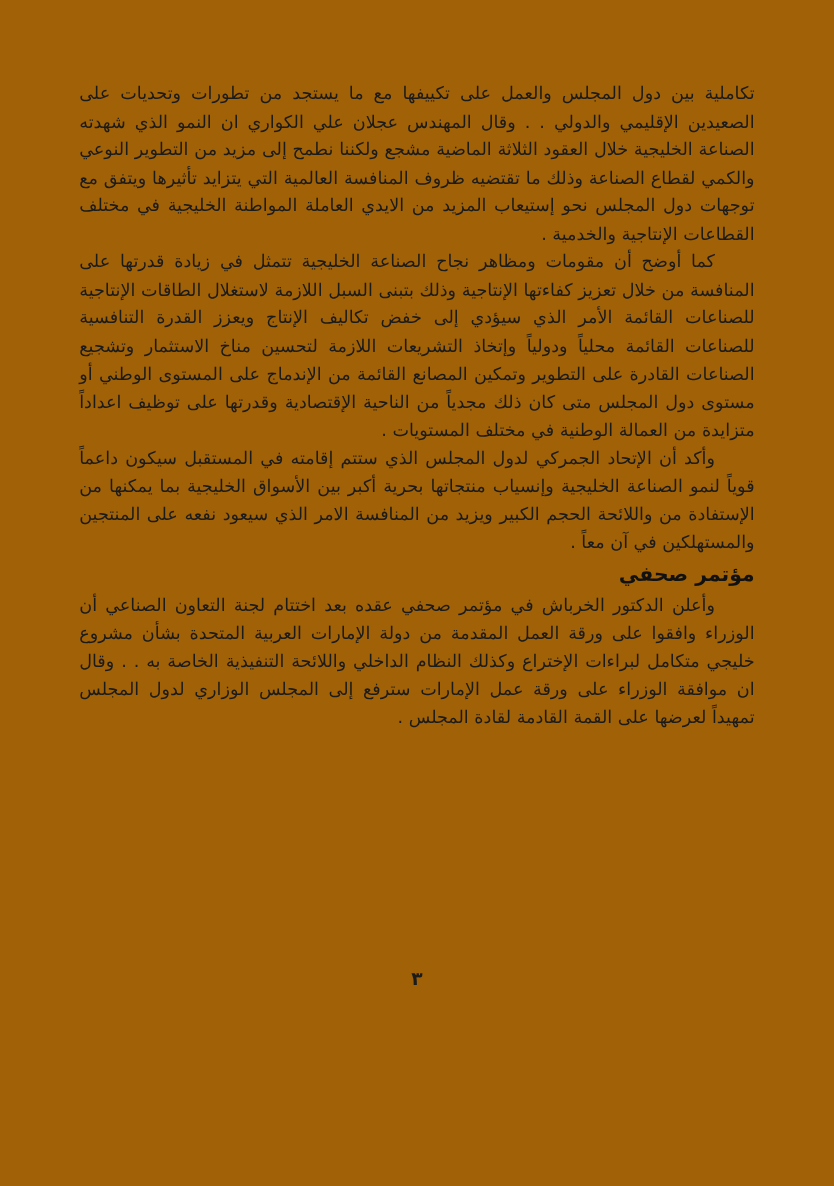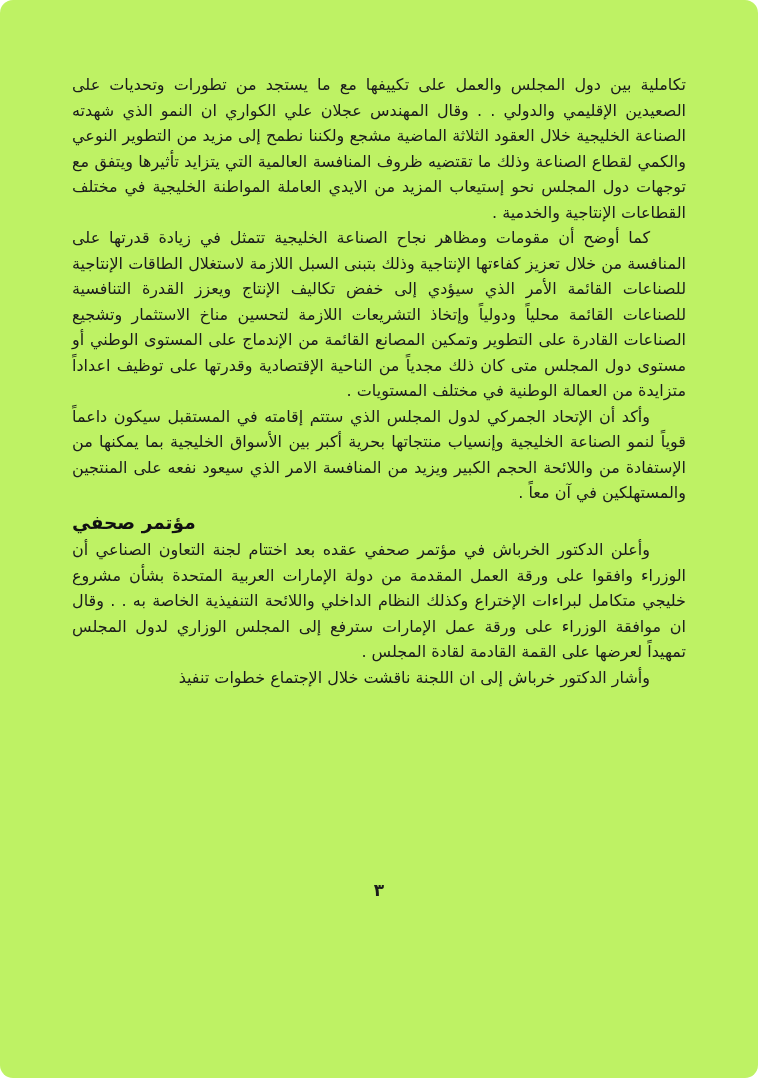--- a/index.html
+++ b/index.html
@@ -4,25 +4,24 @@
 <style>
   html, body {
     margin: 0;
     padding: 0;
     background: #ffffff;
   }
   .page {
     position: relative;
     width: 758px;
     height: 1078px;
-    background: #bef264;
+    background: #a16207;
     overflow: hidden;
     font-family: "DejaVu Sans", sans-serif;
     direction: rtl;
-    border-radius: 13px;
   }
   .text-block {
     position: absolute;
     top: 72px;
     right: 72px;
     width: 614px;
     color: #1b1b1b;
     font-size: 16px;
     line-height: 25.5px;
     text-align: justify;
@@ -34,21 +33,21 @@
   }
   .para.no-indent {
     text-indent: 0;
   }
   .section-heading {
     margin: 4px 0 2px 0;
     font-size: 18.5px;
     font-weight: bold;
     color: #111111;
     text-indent: 0;
-    text-align: left;
+    text-align: right;
   }
   .page-number {
     position: absolute;
     top: 880px;
     left: 0;
     width: 758px;
     text-align: center;
     font-size: 17px;
     font-weight: bold;
     color: #1b1b1b;
@@ -64,19 +63,18 @@
     <p class="para no-indent">تكاملية بين دول المجلس والعمل على تكييفها مع ما يستجد من تطورات وتحديات على الصعيدين الإقليمي والدولي . . وقال المهندس عجلان علي الكواري ان النمو الذي شهدته الصناعة الخليجية خلال العقود الثلاثة الماضية مشجع ولكننا نطمح إلى مزيد من التطوير النوعي والكمي لقطاع الصناعة وذلك ما تقتضيه ظروف المنافسة العالمية التي يتزايد تأثيرها ويتفق مع توجهات دول المجلس نحو إستيعاب المزيد من الايدي العاملة المواطنة الخليجية في مختلف القطاعات الإنتاجية والخدمية .</p>
 
     <p class="para">كما أوضح أن مقومات ومظاهر نجاح الصناعة الخليجية تتمثل في زيادة قدرتها على المنافسة من خلال تعزيز كفاءتها الإنتاجية وذلك بتبنى السبل اللازمة لاستغلال الطاقات الإنتاجية للصناعات القائمة الأمر الذي سيؤدي إلى خفض تكاليف الإنتاج ويعزز القدرة التنافسية للصناعات القائمة محلياً ودولياً وإتخاذ التشريعات اللازمة لتحسين مناخ الاستثمار وتشجيع الصناعات القادرة على التطوير وتمكين المصانع القائمة من الإندماج على المستوى الوطني أو مستوى دول المجلس متى كان ذلك مجدياً من الناحية الإقتصادية وقدرتها على توظيف اعداداً متزايدة من العمالة الوطنية في مختلف المستويات .</p>
 
     <p class="para">وأكد أن الإتحاد الجمركي لدول المجلس الذي ستتم إقامته في المستقبل سيكون داعماً قوياً لنمو الصناعة الخليجية وإنسياب منتجاتها بحرية أكبر بين الأسواق الخليجية بما يمكنها من الإستفادة من واللائحة الحجم الكبير ويزيد من المنافسة الامر الذي سيعود نفعه على المنتجين والمستهلكين في آن معاً .</p>
 
     <h2 class="section-heading">مؤتمر صحفي</h2>
 
     <p class="para">وأعلن الدكتور الخرباش في مؤتمر صحفي عقده بعد اختتام لجنة التعاون الصناعي أن الوزراء وافقوا على ورقة العمل المقدمة من دولة الإمارات العربية المتحدة بشأن مشروع خليجي متكامل لبراءات الإختراع وكذلك النظام الداخلي واللائحة التنفيذية الخاصة به . . وقال ان موافقة الوزراء على ورقة عمل الإمارات سترفع إلى المجلس الوزاري لدول المجلس تمهيداً لعرضها على القمة القادمة لقادة المجلس .</p>
 
-    <p class="para">وأشار الدكتور خرباش إلى ان اللجنة ناقشت خلال الإجتماع خطوات تنفيذ</p>
 
   </div>
 
   <div class="page-number">٣</div>
 
 </div>
 
 </body></html>

